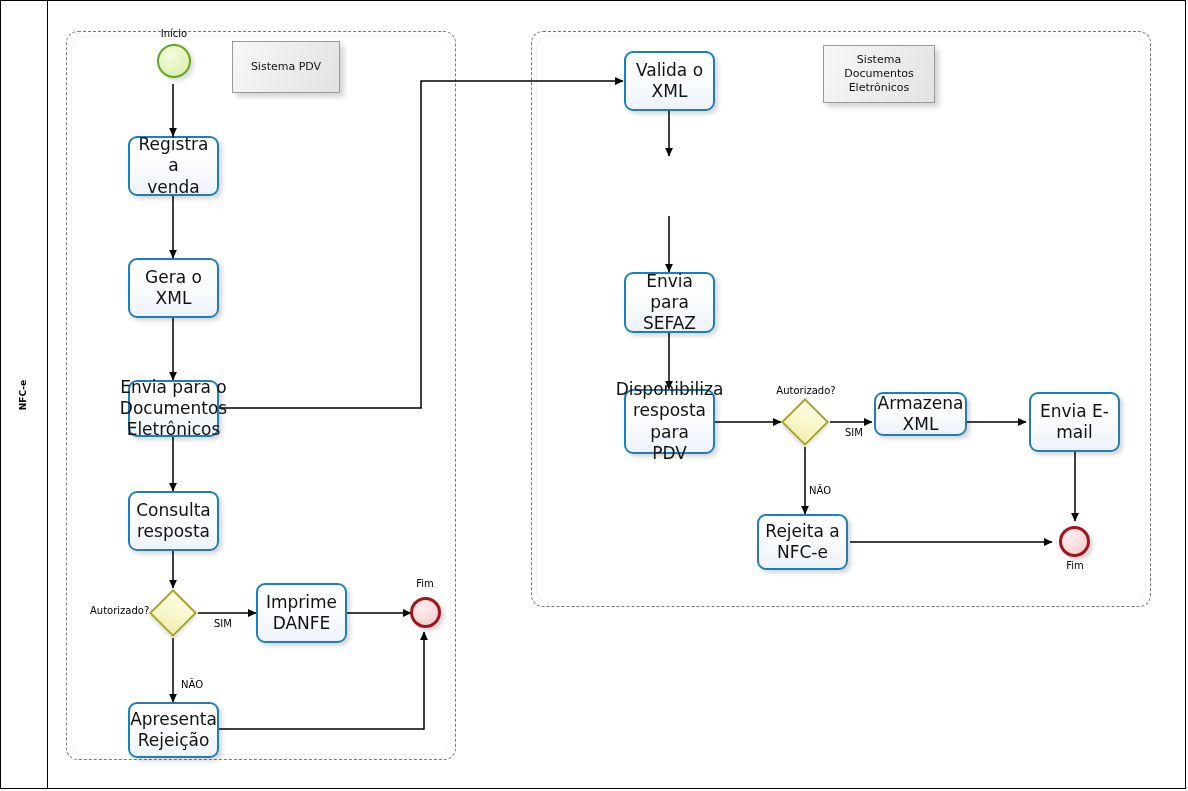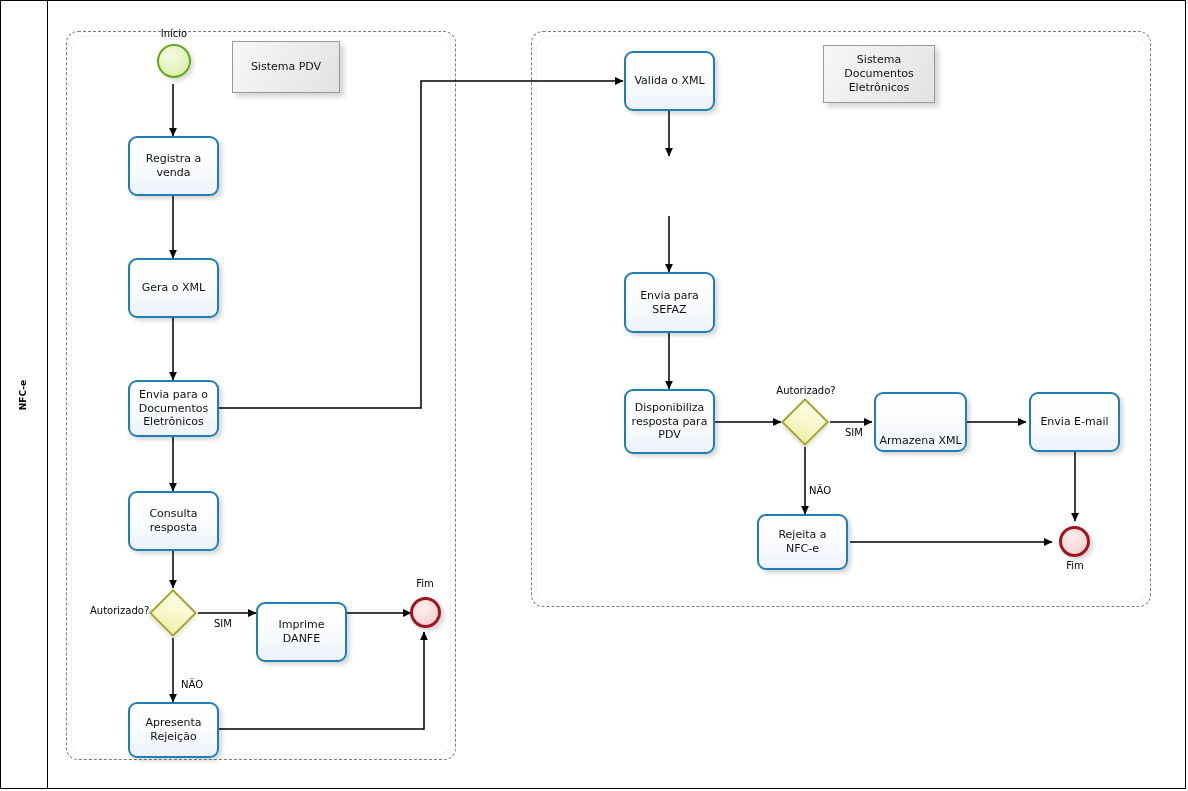--- a/index.html
+++ b/index.html
@@ -51,21 +51,21 @@
   
   .task{
     position:absolute;
     box-sizing:border-box;
     border:2px solid #1f7eb8;
     border-radius:9px;
     background:linear-gradient(180deg,#ffffff 0%,#fbfcfe 45%,#eef3fb 100%);
     box-shadow:3px 3px 4px rgba(0,0,0,0.16);
     display:flex;align-items:center;justify-content:center;
     text-align:center;
-    font-size:11px;color:#111;line-height:1.25;
+    font-size:17px;color:#111;line-height:1.25;
     font-family:"DejaVu Sans", sans-serif;
     padding:2px 3px;
   }
 
   
   .event{
     position:absolute;
     border-radius:50%;
     box-sizing:border-box;
   }
@@ -203,21 +203,21 @@
       <span>Consulta</span><br>
       <span>resposta</span>
     </span>
   </div>
 
   <div class="gateway" style="left:156px;top:596px;width:34px;height:34px;"></div>
   <div class="lbl" style="left:90px;top:605px;">Autorizado?</div>
   <div class="lbl" style="left:214px;top:618px;">SIM</div>
   <div class="lbl" style="left:181px;top:679px;">NÃO</div>
 
-  <div class="task" style="left:256px;top:583px;width:91px;height:60px;margin-top:19px;">
+  <div class="task" style="left:256px;top:583px;width:91px;height:60px;">
     <span>
       <span>Imprime</span><br>
       <span>DANFE</span>
     </span>
   </div>
 
   <div class="lbl lbl-center" style="left:425px;top:578px;">Fim</div>
   <div class="event event-end" style="left:410px;top:597px;width:31px;height:31px;"></div>
 
   <div class="task" style="left:128px;top:702px;width:91px;height:56px;">
@@ -251,21 +251,21 @@
       <span>resposta para</span><br>
       <span>PDV</span>
     </span>
   </div>
 
   <div class="gateway" style="left:788px;top:405px;width:34px;height:34px;"></div>
   <div class="lbl lbl-center" style="left:806px;top:385px;">Autorizado?</div>
   <div class="lbl" style="left:845px;top:427px;">SIM</div>
   <div class="lbl" style="left:809px;top:485px;">NÃO</div>
 
-  <div class="task" style="left:874px;top:392px;width:93px;height:60px;align-items:flex-end;">
+  <div class="task" style="left:874px;top:392px;width:93px;height:44px;">
     <span>Armazena XML</span>
   </div>
 
   <div class="task" style="left:1029px;top:392px;width:91px;height:60px;">
     <span>Envia E-mail</span>
   </div>
 
   <div class="task" style="left:757px;top:514px;width:91px;height:56px;">
     <span>
       <span>Rejeita  a</span><br>

